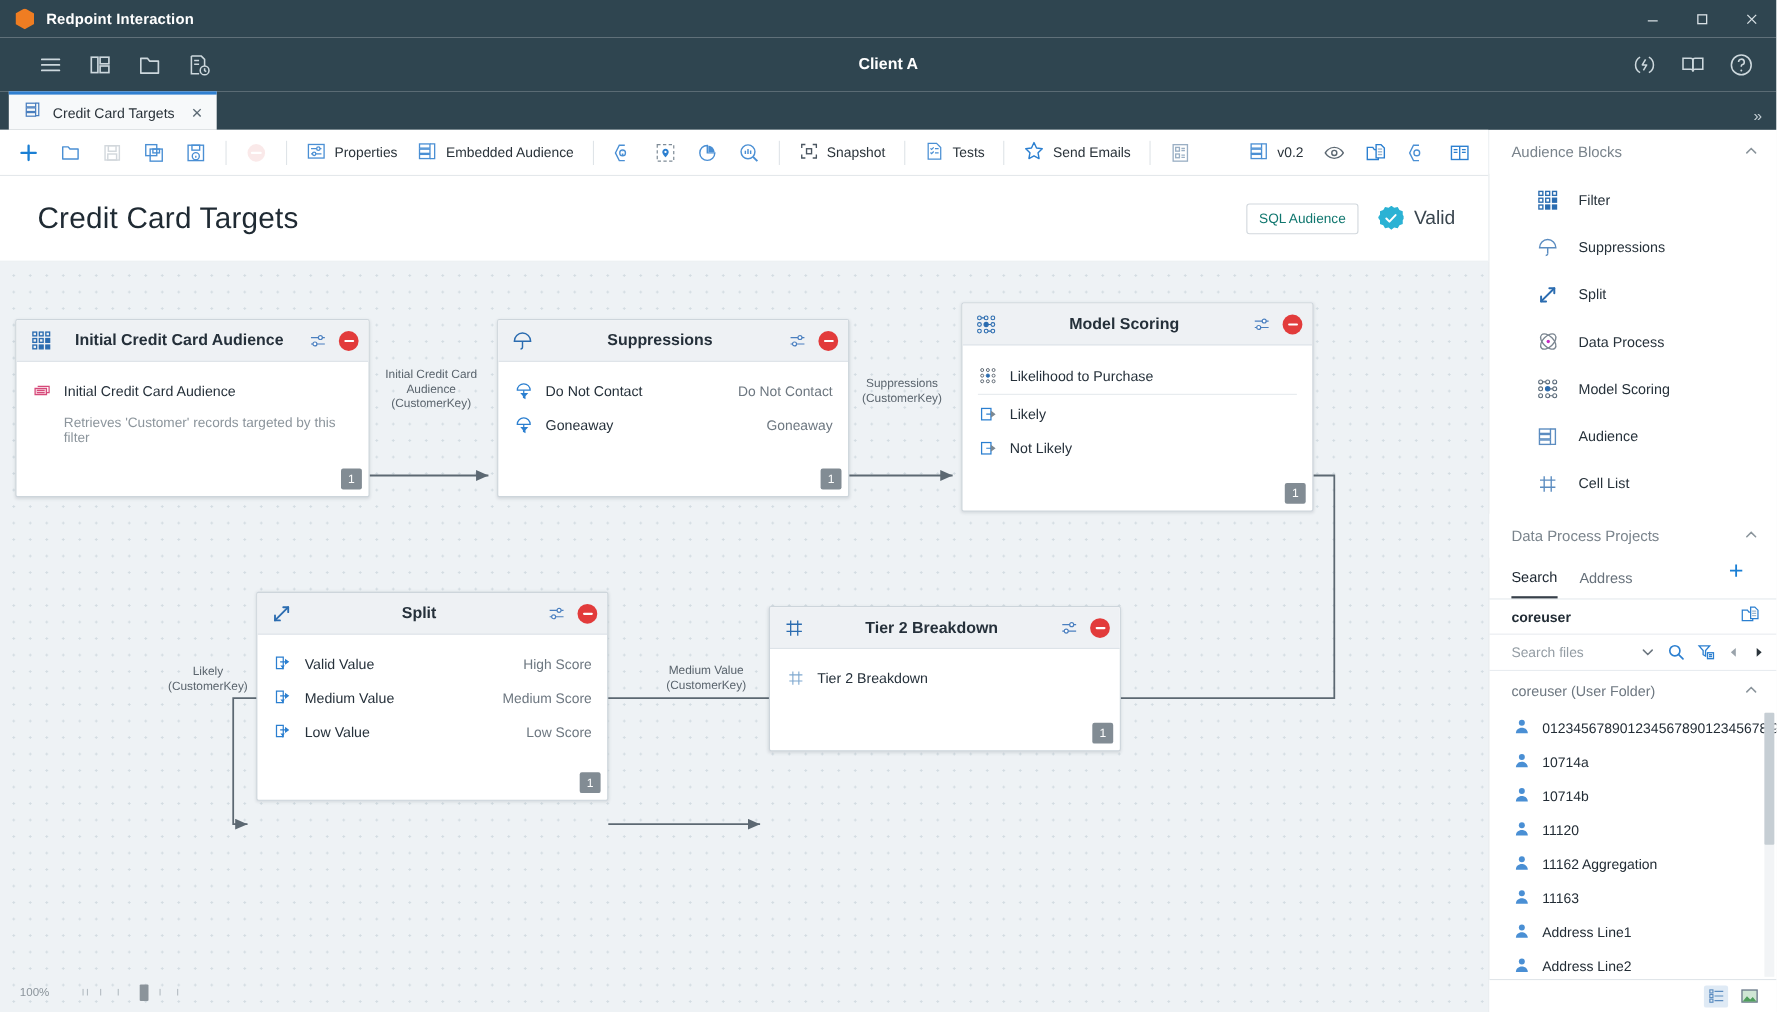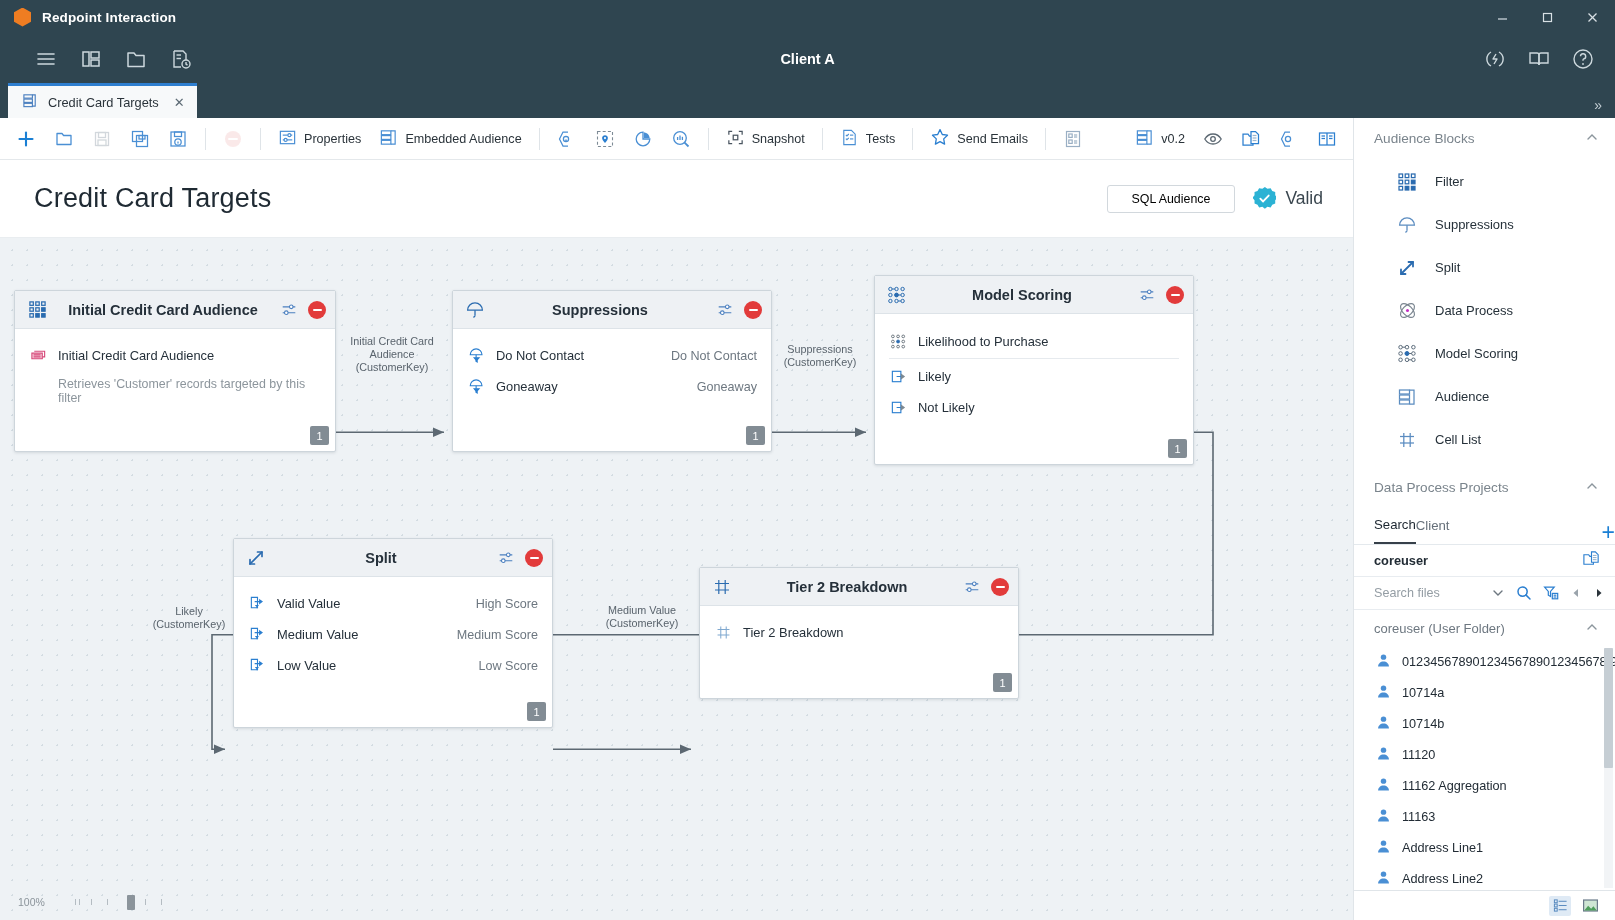--- a/index.html
+++ b/index.html
@@ -79,22 +79,22 @@
   .version-label { font-size: 12.6px; color: #2a333a; }
 
   
   .pagehead {
     height: 78px; background: #ffffff; display: flex; align-items: center;
     padding: 0 30px 0 34px; flex: 0 0 auto; border-bottom: 1px solid #e9edf0;
   }
   .page-title { font-size: 27px; color: #1f2a33; font-weight: normal; letter-spacing: .2px; }
   .pagehead-right { margin-left: auto; display: flex; align-items: center; gap: 18px; }
   .sqlbadge {
-    border: 1px solid #d2d8dd; border-radius: 3px; padding: 6px 24px;
-    font-size: 12.4px; color: #000000; background: #fff; cursor: pointer;
+    border: 1px solid #d2d8dd; border-radius: 3px; padding: 6px 11px;
+    font-size: 12.4px; color: #0f766e; background: #fff; cursor: pointer;
   }
   .validwrap { display: flex; align-items: center; gap: 9px; }
   .valid-text { font-size: 17.5px; color: #3a464f; }
   .seal {
     width: 23px; height: 23px; background: #2bb2d4;
     clip-path: polygon(50% 0%,61% 8%,75% 5%,82% 17%,95% 22%,95% 36%,104% 47%,95% 58%,95% 72%,82% 77%,75% 89%,61% 86%,50% 95%,39% 86%,25% 89%,18% 77%,5% 72%,5% 58%,-4% 47%,5% 36%,5% 22%,18% 17%,25% 5%,39% 8%);
     display: flex; align-items: center; justify-content: center;
   }
   .seal svg { display: block; }
 
@@ -166,22 +166,22 @@
   }
   .panel-section-head .caret { margin-left: auto; color: #9aa3aa; }
   .blocklist { padding: 2px 0 6px 16px; flex: 0 0 auto; }
   .block-item {
     display: flex; align-items: center; gap: 17px; height: 43px; padding: 0 20px 0 26px;
     cursor: pointer; font-size: 13px; color: #26313a;
   }
   .block-icon { width: 22px; height: 22px; display: flex; align-items: center; justify-content: center; flex: 0 0 auto; }
 
   .tabsrow {
-    height: 38px; display: flex; align-items: flex-end; padding: 0 0 0 20px;
-    border-bottom: 1px solid #e4e9ed; flex: 0 0 auto; 
+    height: 38px; display: flex; align-items: flex-start; padding: 0 30px 0 20px;
+    border-bottom: 1px solid #e4e9ed; flex: 0 0 auto; gap: 20px;
   }
   .ptab { font-size: 13.2px; color: #66707a; cursor: pointer; height: 37px; display: flex; align-items: center; }
   .ptab.active { color: #1c2630; border-bottom: 2px solid #37404a; font-weight: normal; }
   .plus-btn { margin-left: auto; color: #1a7fd4; font-size: 23px; line-height: 1; cursor: pointer; font-weight: 300; }
 
   .searchval-row {
     height: 32px; display: flex; align-items: center; padding: 0 14px 0 20px;
     border-bottom: 1px solid #e8ecf0; flex: 0 0 auto;
   }
   .searchval { font-size: 12.8px; color: #222c35; font-weight: bold; }
@@ -848,21 +848,21 @@
                     </g>
                   </svg>
               </span>
               <span class="rlabel">Low Value</span>
               <span class="rvalue">Low Score</span>
             </div>
             <div class="badge">1</div>
           </div>
         </div>
 
-        <div class="node" style="left:699px; top:329px; width:320px; height:132px;">
+        <div class="node" style="left:699px; top:313px; width:320px; height:132px;">
           <div class="node-head">
             <span class="node-head-icon">
               <svg width="20" height="20" viewBox="0 0 20 20">
                   <g stroke="#2b6cb0" stroke-width="1.2" fill="none">
                     <line x1="3" y1="6.5" x2="17" y2="6.5"></line>
                     <line x1="3" y1="13" x2="17" y2="13"></line>
                     <line x1="6.8" y1="3" x2="6.8" y2="17"></line>
                     <line x1="13.2" y1="3" x2="13.2" y2="17"></line>
                   </g>
                 </svg>
@@ -1045,21 +1045,21 @@
         <span>Data Process Projects</span>
         <span class="caret">
           <svg width="14" height="14" viewBox="0 0 14 14">
               <path d="M3 9l4-4 4 4" fill="none" stroke="#8b959c" stroke-width="1.4" stroke-linecap="round"></path>
             </svg>
         </span>
       </div>
 
       <div class="tabsrow">
         <span class="ptab active">Search</span>
-        <span class="ptab">Client</span>
+        <span class="ptab">Address</span>
         <span class="plus-btn">+</span>
       </div>
 
       <div class="searchval-row">
         <span class="searchval">coreuser</span>
         <span class="ico">
           <svg width="19" height="19" viewBox="0 0 20 20">
               <g fill="none" stroke="#2b7fd0" stroke-width="1.2">
                 <path d="M2 6h5l1.3 1.8H12V16H2z"></path>
                 <path d="M10 3h4l3 3v8h-7z" fill="#fff"></path>

